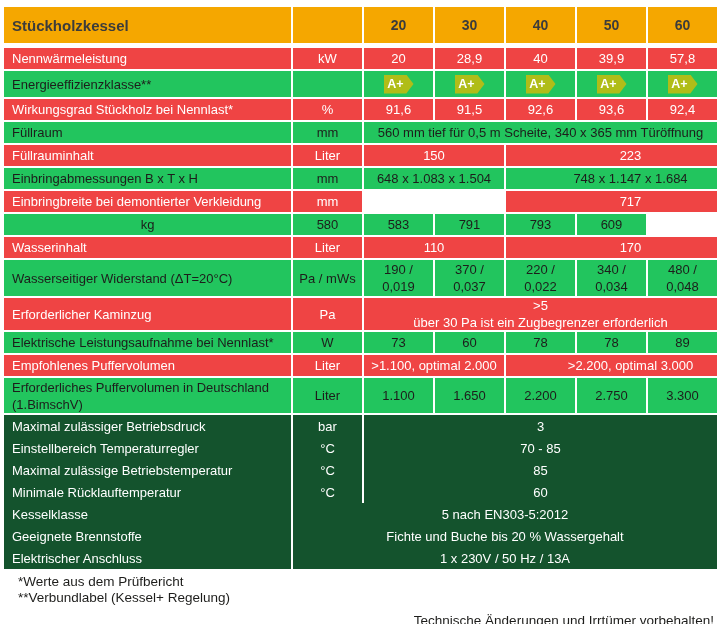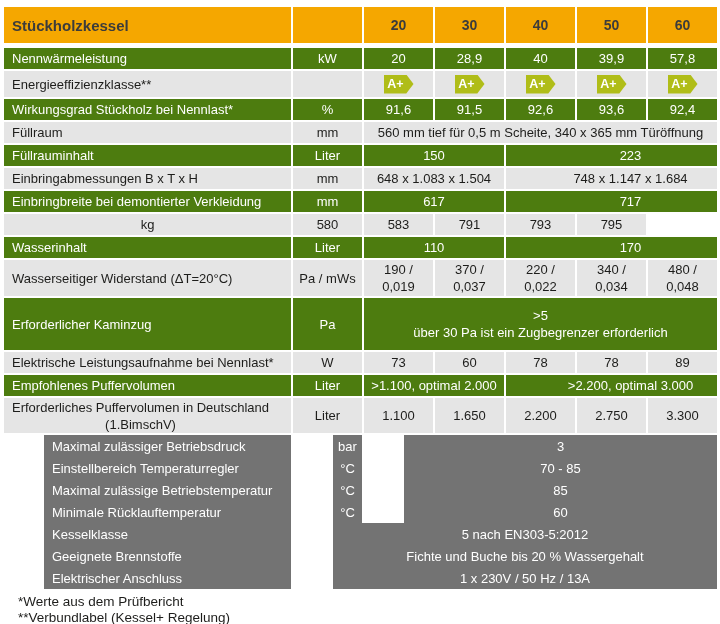--- a/index.html
+++ b/index.html
@@ -19,32 +19,32 @@
     height:21px;
   }
   .c{
     display:flex;align-items:center;justify-content:center;
     text-align:center;font-size:13px;line-height:17px;
     white-space:pre-line;overflow:hidden;
   }
   .lab{justify-content:flex-start;text-align:left;padding-left:8px;}
 
   
-  .d .c{background:#4d7c0f;color:#FFFFFF;}
-  .w .c{background:#e5e5e5;color:#1D1D1B;text-align:center;}
+  .d .c{background:#ef4444;color:#FFFFFF;}
+  .w .c{background:#22c55e;color:#1D1D1B;}
 
   
   .hd{height:36px;margin-bottom:5px;}
   .hd .c{background:#F5A700;color:#3C3C3B;font-weight:bold;font-size:14px;}
   .hd .lab{font-size:15px;}
 
   
   .badges{height:26px;}
   .t36{height:36px;}
-  .t34{height:52px;}
+  .t34{height:32px;}
   .t35{height:35px;}
 
   
   .sp2{grid-column:3 / span 2;}
   .sp3{grid-column:5 / span 3;padding-left:38px;}
   .sp5{grid-column:3 / span 5;}
 
   
   .badge{
     width:30px;height:19px;background:#B0BD18;color:#FFFFFF;
@@ -55,23 +55,23 @@
   }
 
   
   .gblock{
     display:grid;
     grid-template-columns:287px 2px 69px 2px 353px;
     grid-auto-rows:22px;
     width:713px;
   }
   .g{
-    background:#737373;color:#FFFFFF;
+    background:#14532d;color:#FFFFFF;
     display:flex;align-items:center;justify-content:center;
-    font-size:13px;text-align:center;overflow:hidden;margin-left:40px;
+    font-size:13px;text-align:center;overflow:hidden;
   }
   .g.lab{justify-content:flex-start;text-align:left;padding-left:8px;}
   .gd{background:#FFFFFF;}
   .gspan{grid-column:3 / -1;}
 
   
   .foot{margin:5px 0 0 14px;font-size:13.5px;line-height:16px;color:#1D1D1B;}
   .disclaimer{margin-top:7px;text-align:right;font-size:13.5px;padding-right:4px;color:#1D1D1B;}
 </style>
 </head>
@@ -135,31 +135,30 @@
   <div class="row w">
     <div class="c lab">Einbringabmessungen B x T x H</div>
     <div class="c">mm</div>
     <div class="c sp2">648 x 1.083 x 1.504</div>
     <div class="c sp3">748 x 1.147 x 1.684</div>
   </div>
 
   <div class="row d">
     <div class="c lab">Einbringbreite bei demontierter Verkleidung</div>
     <div class="c">mm</div>
-    <div class="c sp2">617</div>
     <div class="c sp3">717</div>
   </div>
 
   <div class="row w">
     <div class="c">kg</div>
     <div class="c">580</div>
     <div class="c">583</div>
     <div class="c">791</div>
     <div class="c">793</div>
-    <div class="c">795</div>
+    <div class="c">609</div>
   </div>
 
   <div class="row d">
     <div class="c lab">Wasserinhalt</div>
     <div class="c">Liter</div>
     <div class="c sp2">110</div>
     <div class="c sp3">170</div>
   </div>
 
   <div class="row w t36">

